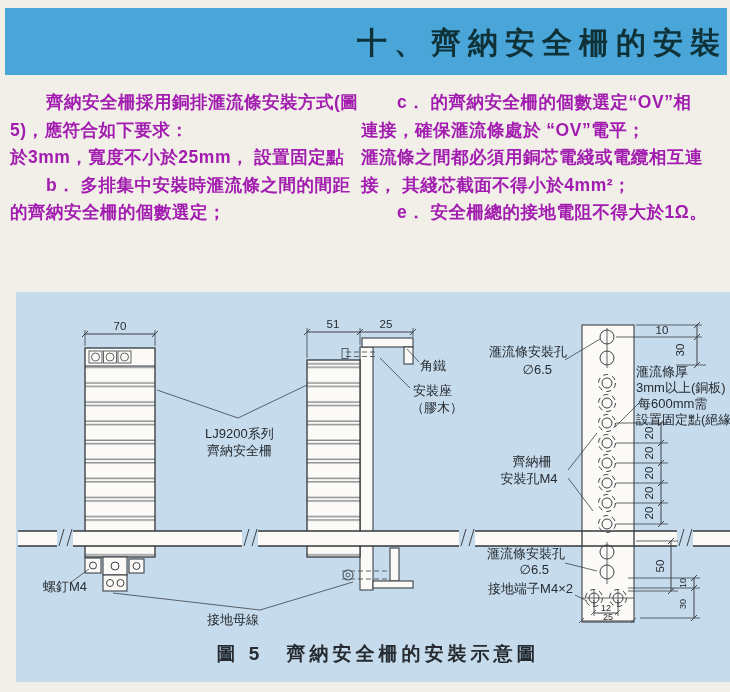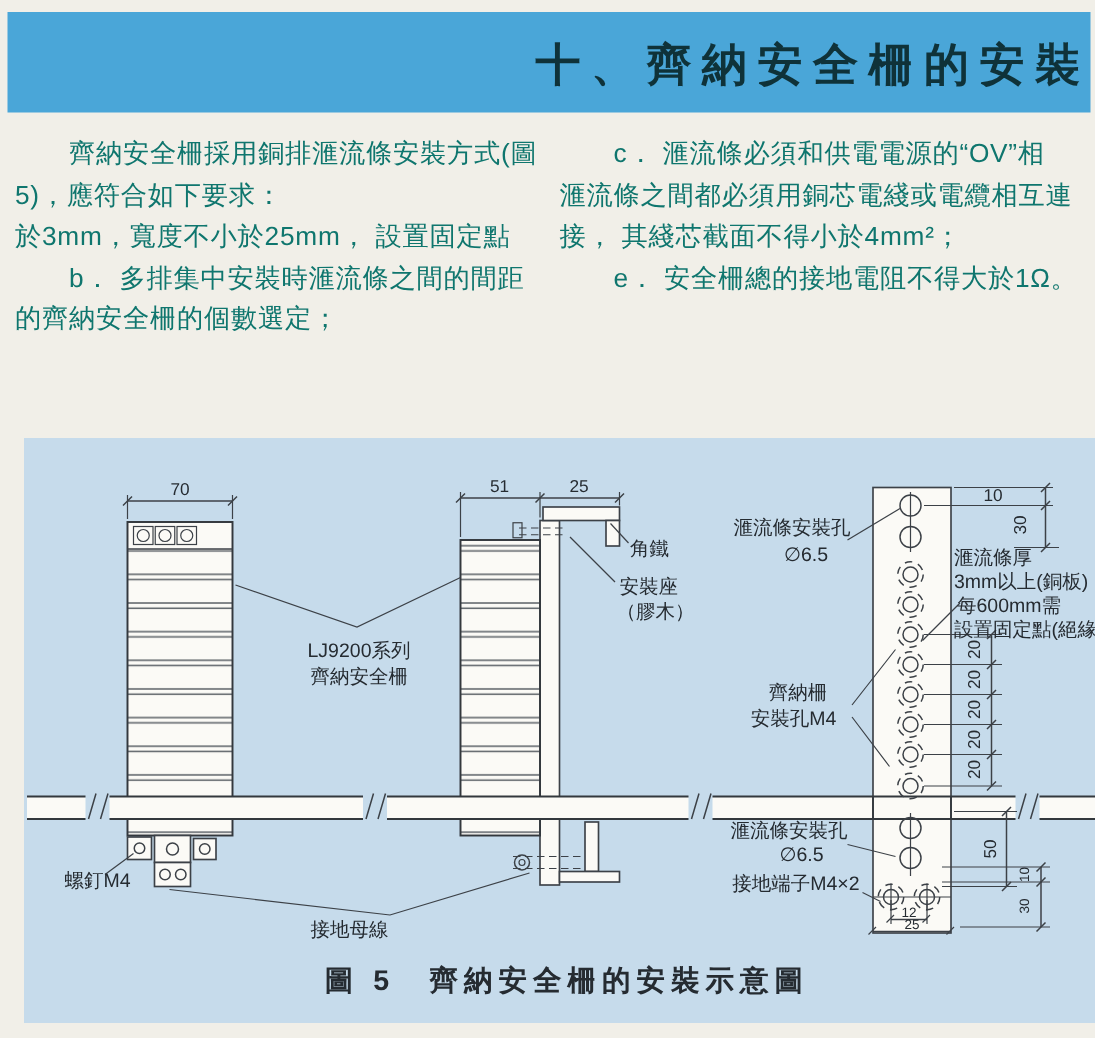--- a/index.html
+++ b/index.html
@@ -13,22 +13,23 @@
     background:#4aa6d8;
   }
   .titlebar .t{
     margin:0;padding:15px 0 0 30px;
     font-size:30px;font-weight:bold;letter-spacing:7px;
     color:#0f3239;
     text-align:right;
   }
   .textcols{
     position:absolute;left:10px;top:89px;width:714px;
-    display:flex;gap:12px;
-    color:#0f766e;
+    display:flex;
+    color:#a21caf;
+    font-weight:bold;
   }
   .tcol{width:351px;font-size:17.5px;line-height:27.6px;letter-spacing:0.5px;}
   .tcol div{white-space:nowrap;}
   .figure{
     position:absolute;left:6px;top:292px;width:718px;height:390px;
     background:#c6dbeb;
     margin-left:10px;
   }
   svg text{fill:#252b31;}
   .lab{font-size:13px;}
@@ -51,21 +52,22 @@
 
 <div class="textcols">
   <div class="tcol">
     <div>　　齊納安全柵採用銅排滙流條安裝方式(圖</div>
     <div>5)，應符合如下要求：</div>
     <div>於3mm，寬度不小於25mm， 設置固定點</div>
     <div>　　b． 多排集中安裝時滙流條之間的間距</div>
     <div>的齊納安全柵的個數選定；</div>
   </div>
   <div class="tcol">
-    <div>　　c． 滙流條必須和供電電源的“OV”相</div>
+    <div>　　c． 的齊納安全柵的個數選定“OV”相</div>
+    <div>連接，確保滙流條處於 “OV”電平；</div>
     <div>滙流條之間都必須用銅芯電綫或電纜相互連</div>
     <div>接， 其綫芯截面不得小於4mm²；</div>
     <div>　　e． 安全柵總的接地電阻不得大於1Ω。</div>
   </div>
 </div>
 
 <div class="figure">
 <svg width="718" height="390" viewBox="0 0 718 390">
   <defs>
     <pattern id="bands" width="10" height="19.1" patternUnits="userSpaceOnUse">

